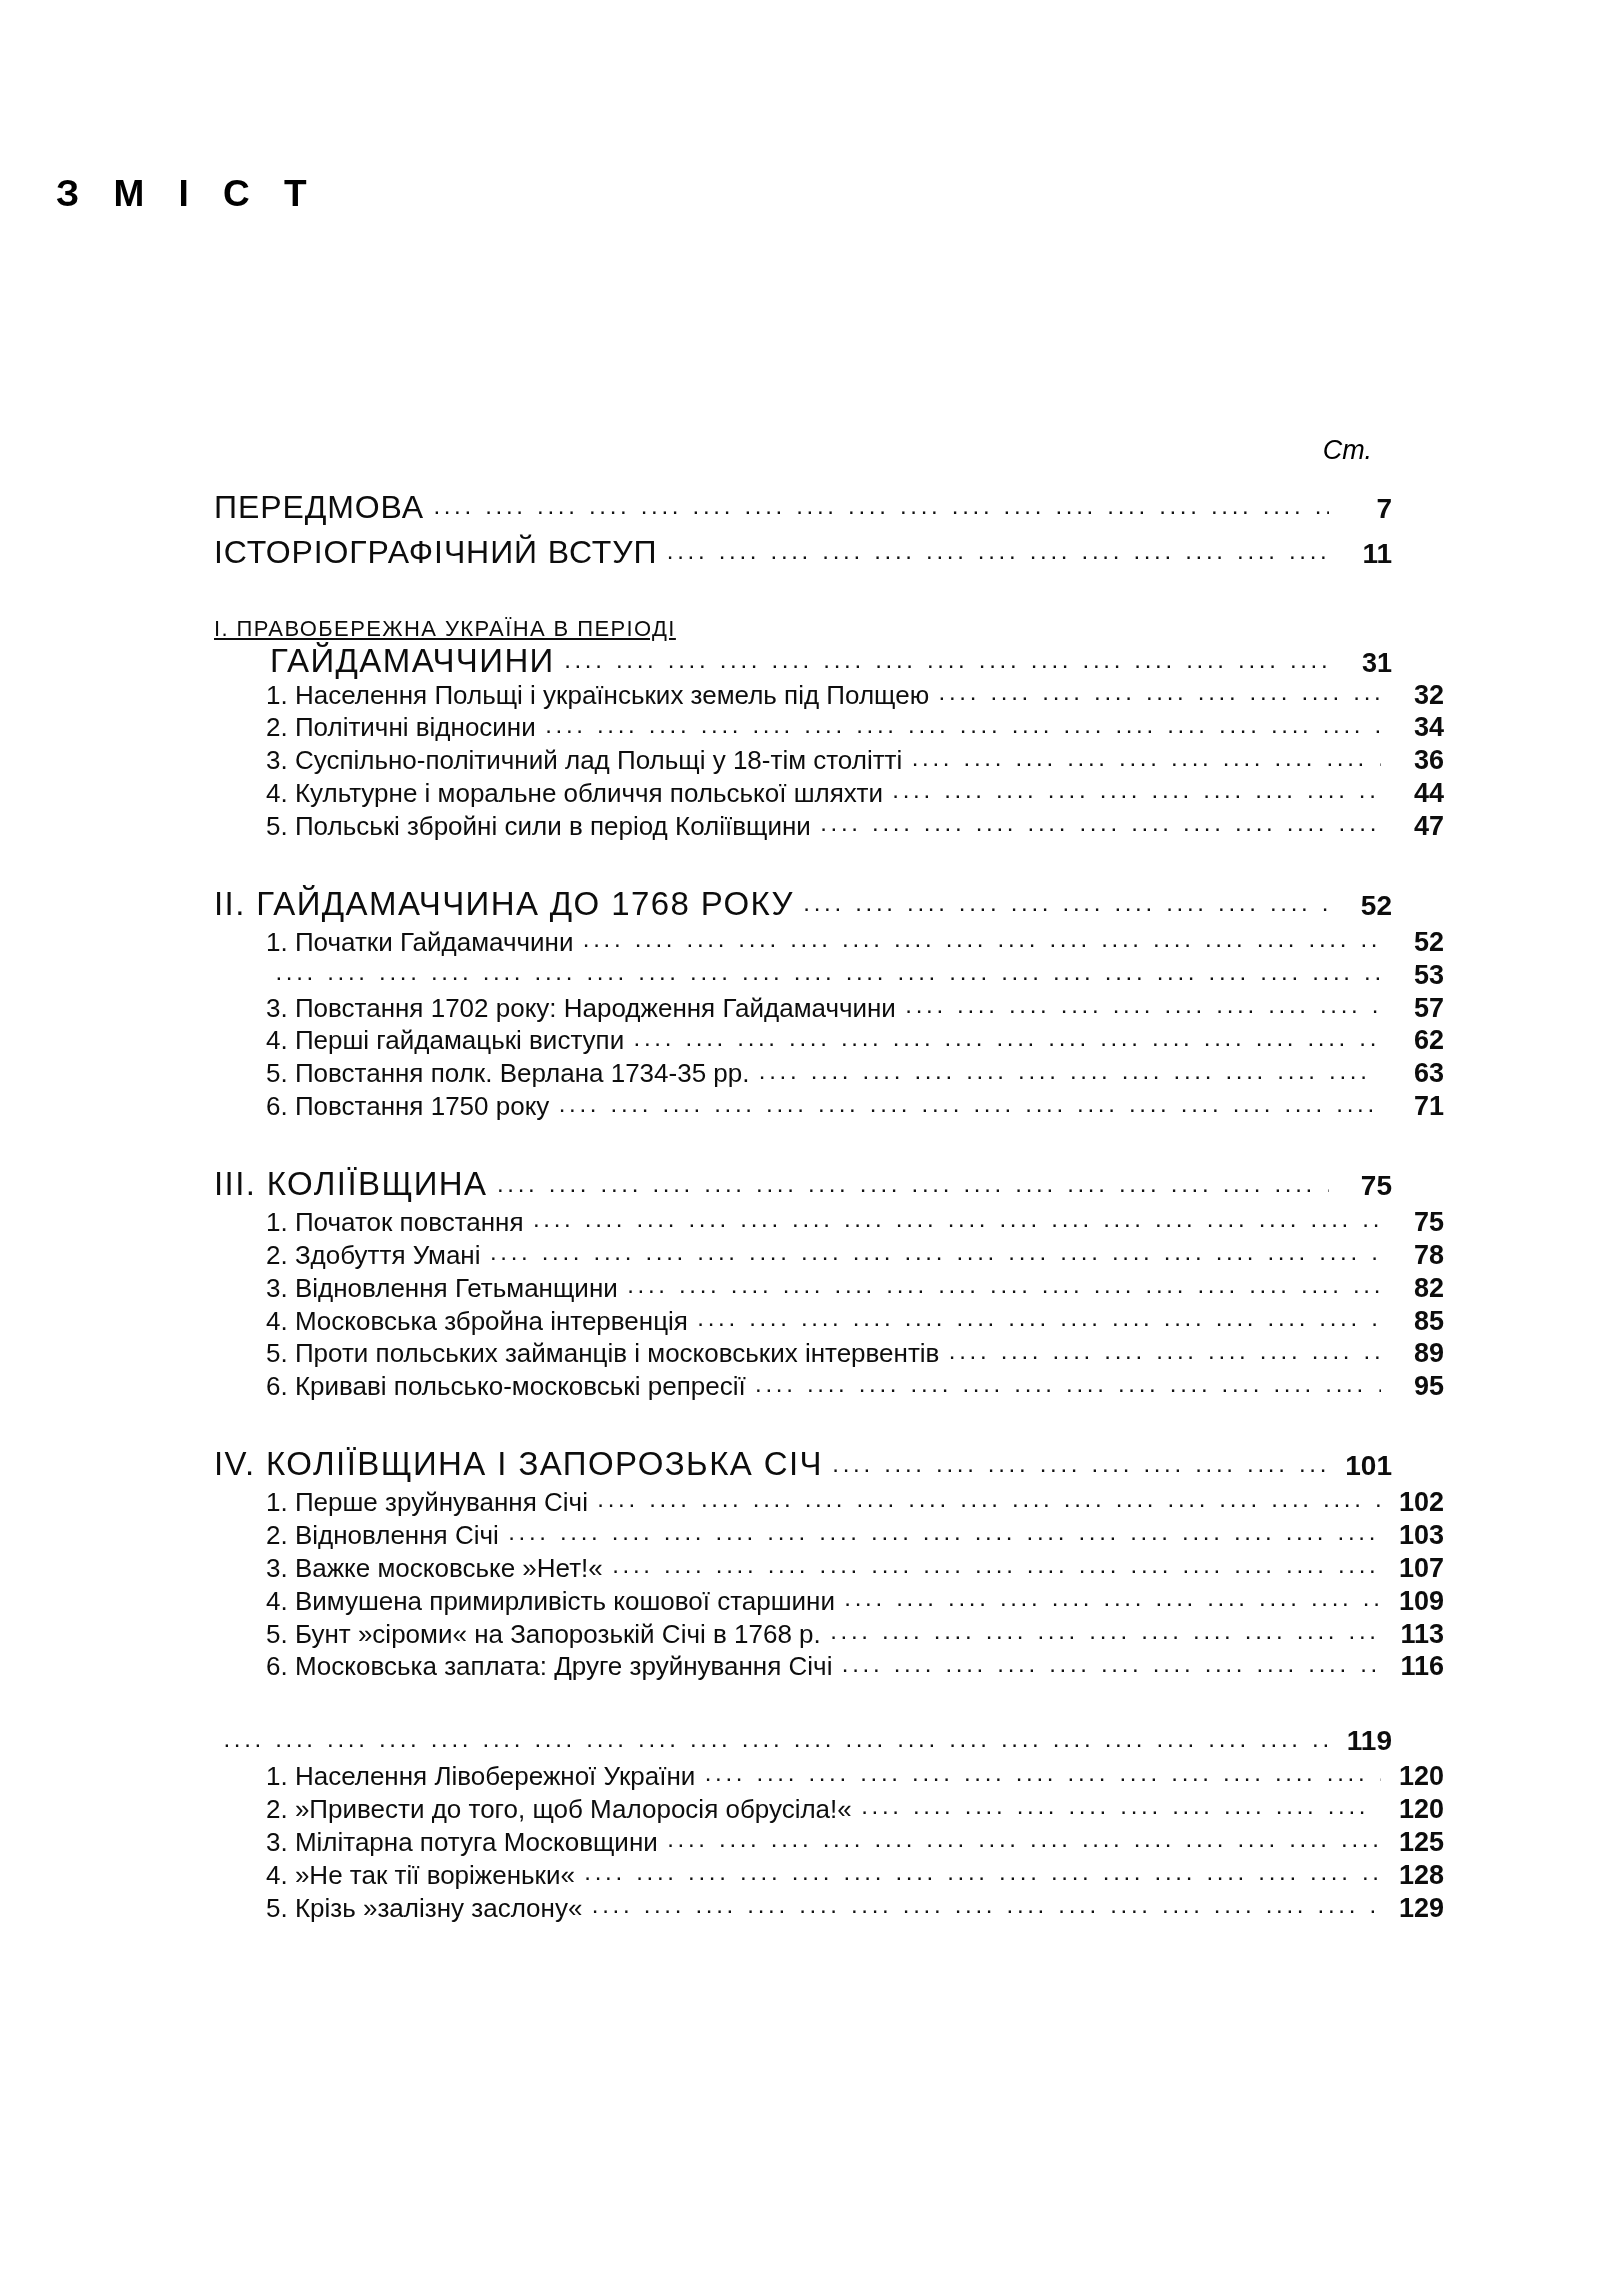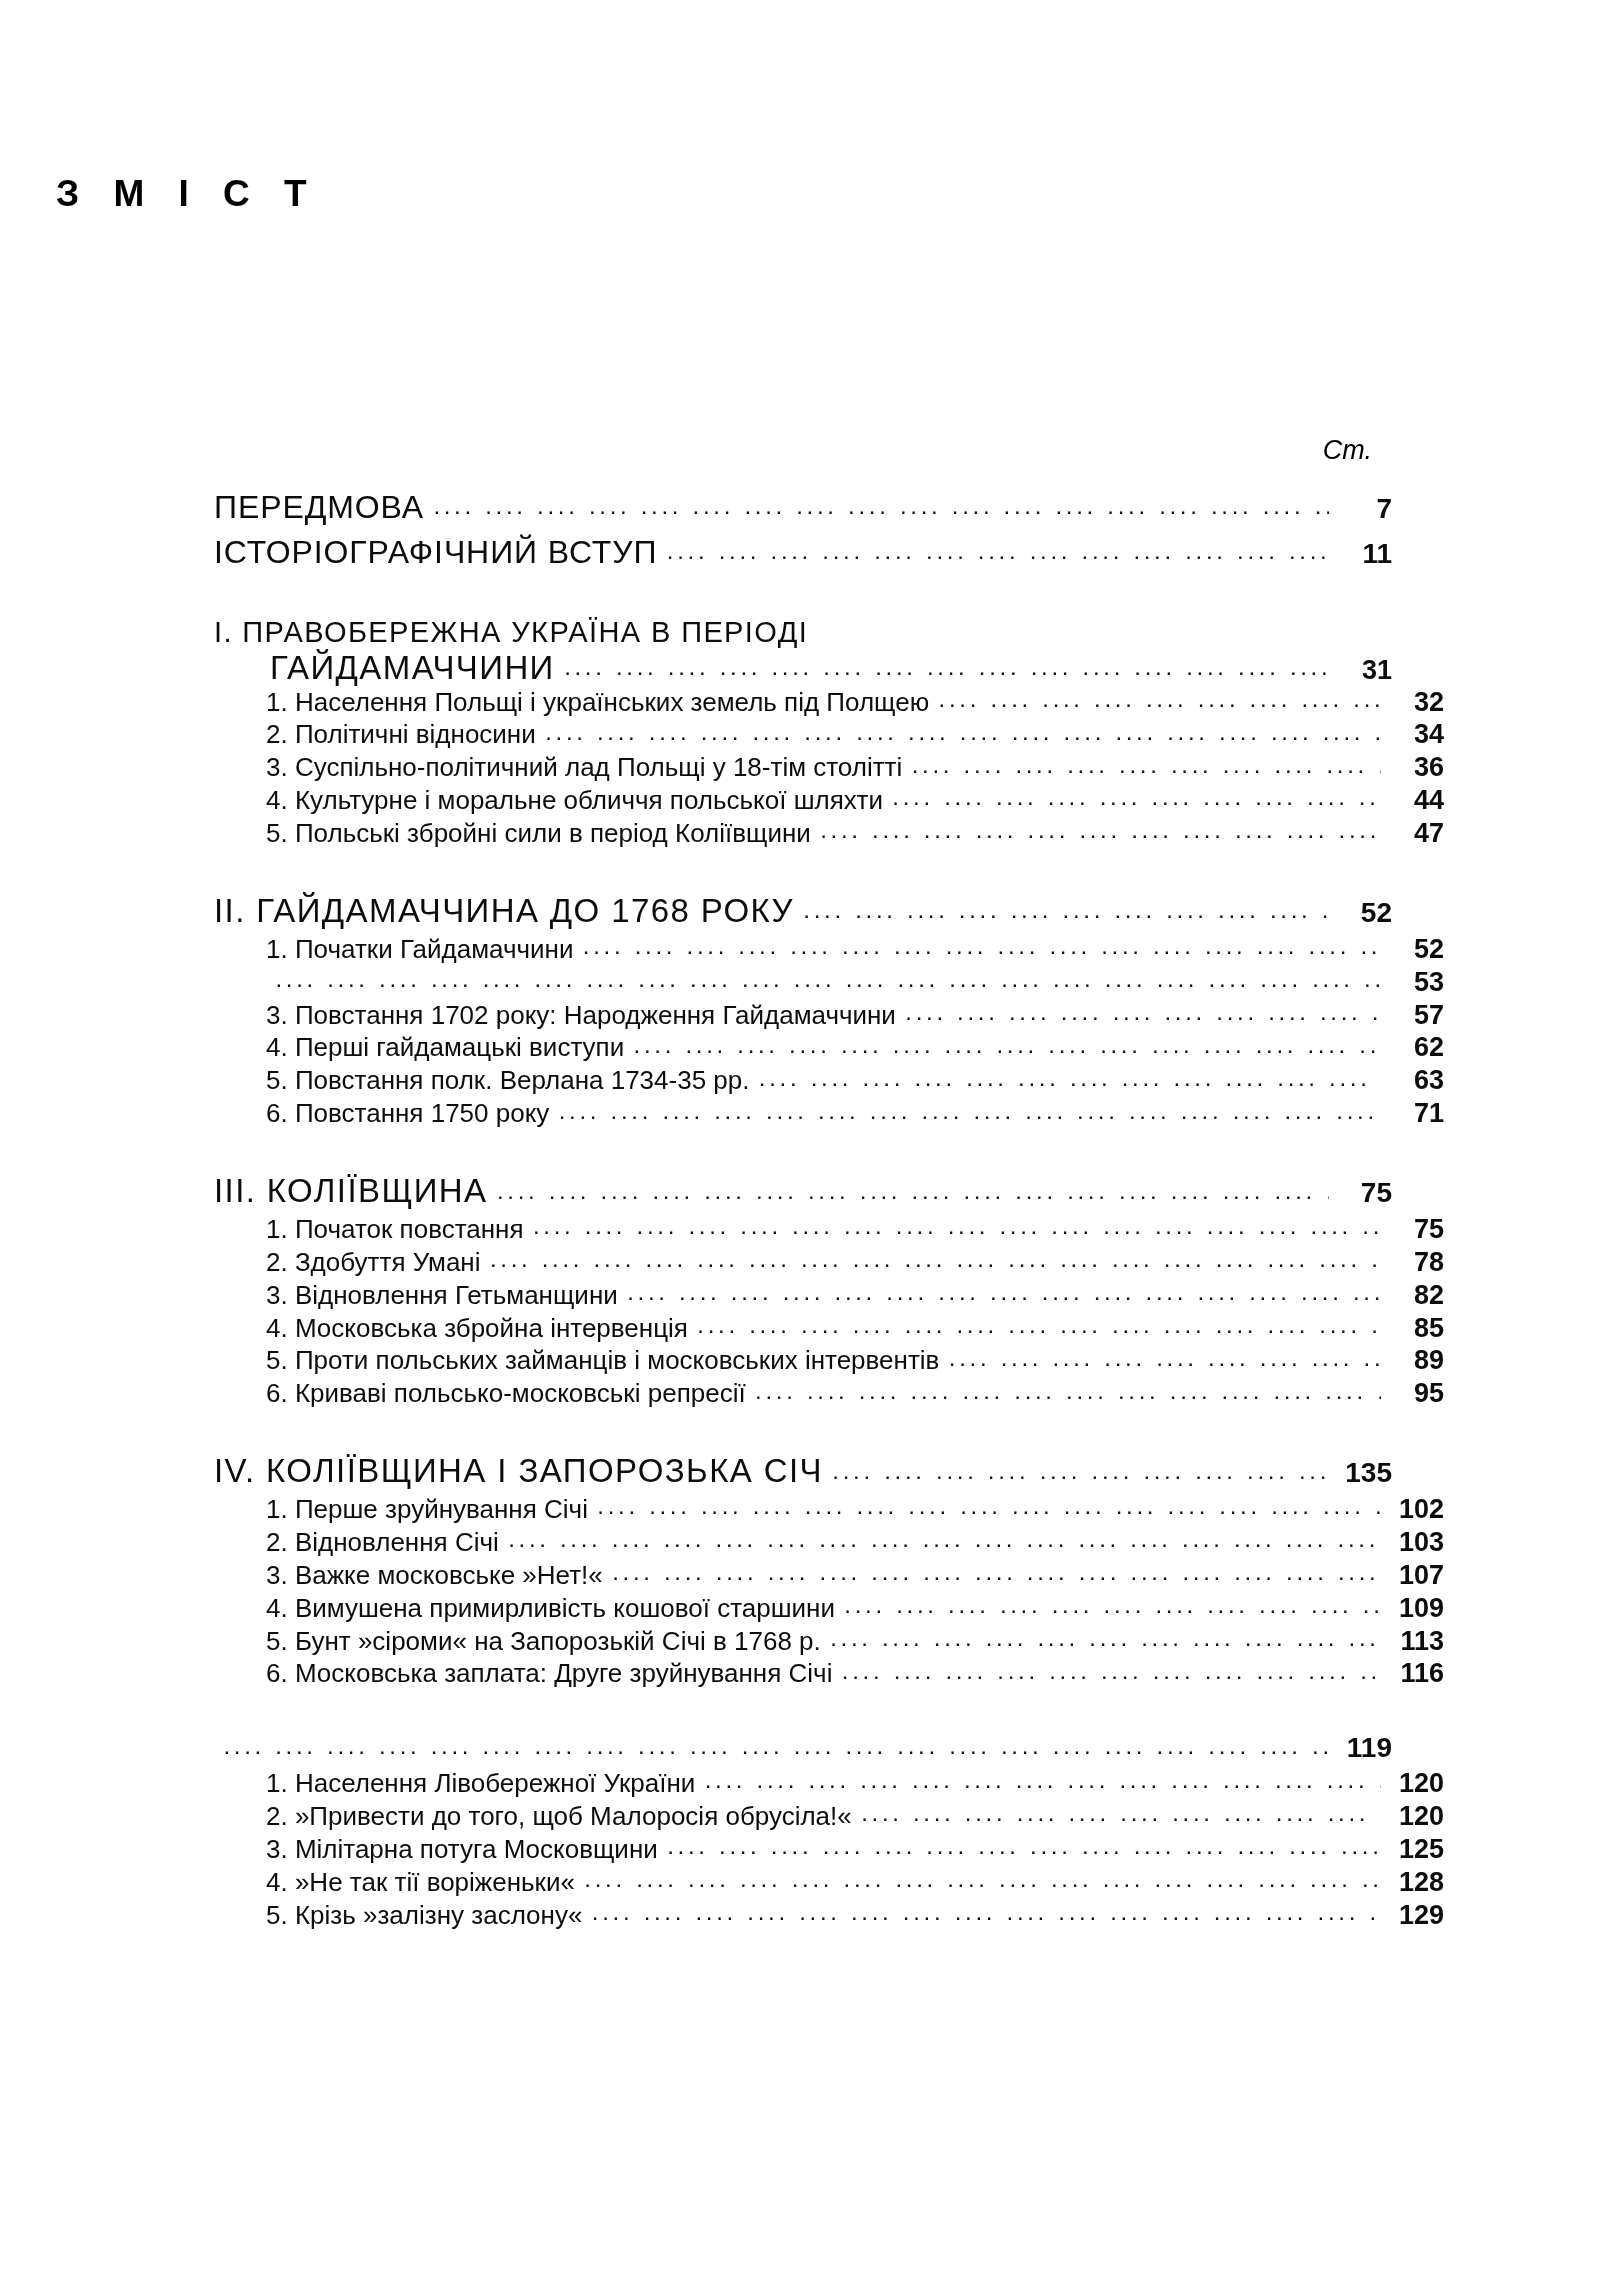--- a/index.html
+++ b/index.html
@@ -92,23 +92,24 @@
   }
   .chapter .label {
     font-size: 33px;
     letter-spacing: 1.4px;
   }
   .chapter .page-num { font-size: 28px; }
   .chapter-two-line {
     margin-top: 45px;
   }
   .chapter-line1 {
-    font-size: 29px;
+    font-size: 22px;
     letter-spacing: 1.4px;
     white-space: nowrap;
+    text-decoration: underline;
   }
   .chapter-line2-row {
     display: flex;
     align-items: baseline;
     width: 100%;
   }
   .chapter-line2-row .label {
     font-size: 33px;
     letter-spacing: 1.4px;
     padding-left: 56px;
@@ -256,21 +257,21 @@
         <span class="label">6.  Криваві  польсько-московські  репресії</span>
         <span class="leader">....   ....   ....   ....   ....   ....   ....   ....   ....   ....   ....   ....   ....   ....   ....   ....   ....   ....   ....   ....   ....   ....   ....   ....   ....   ....   ....   ....   ....   ....   ....   ....   ....   ....   ....   ....   ....   ....   ....   ....   ....   ....   ....   ....   ....   ....   ....   ....   ....   ....   ....   ....   ....   ....   ....   ....   ....   ....   ....   ....   ....   ....   ....   ....   ....   ....   ....   ....   ....   ....   ....   ....   ....   ....   ....   ....   ....   ....   ....   ....   ....   ....</span>
         <span class="page-num">95</span>
       </div>
     </div>
 
     <div class="group">
       <div class="row chapter">
         <span class="label">IV.  КОЛІЇВЩИНА  І  ЗАПОРОЗЬКА  СІЧ</span>
         <span class="leader">....   ....   ....   ....   ....   ....   ....   ....   ....   ....   ....   ....   ....   ....   ....   ....   ....   ....   ....   ....   ....   ....   ....   ....   ....   ....   ....   ....   ....   ....   ....   ....   ....   ....   ....   ....   ....   ....   ....   ....   ....   ....   ....   ....   ....   ....   ....   ....   ....   ....   ....   ....   ....   ....   ....   ....   ....   ....   ....   ....   ....   ....   ....   ....   ....   ....   ....   ....   ....   ....   ....   ....   ....   ....   ....   ....   ....   ....   ....   ....   ....   ....</span>
-        <span class="page-num">135</span>
+        <span class="page-num">101</span>
       </div>
       <div class="row sub">
         <span class="label">1.  Перше  зруйнування  Січі</span>
         <span class="leader">....   ....   ....   ....   ....   ....   ....   ....   ....   ....   ....   ....   ....   ....   ....   ....   ....   ....   ....   ....   ....   ....   ....   ....   ....   ....   ....   ....   ....   ....   ....   ....   ....   ....   ....   ....   ....   ....   ....   ....   ....   ....   ....   ....   ....   ....   ....   ....   ....   ....   ....   ....   ....   ....   ....   ....   ....   ....   ....   ....   ....   ....   ....   ....   ....   ....   ....   ....   ....   ....   ....   ....   ....   ....   ....   ....   ....   ....   ....   ....   ....   ....</span>
         <span class="page-num">102</span>
       </div>
       <div class="row sub">
         <span class="label">2.  Відновлення  Січі</span>
         <span class="leader">....   ....   ....   ....   ....   ....   ....   ....   ....   ....   ....   ....   ....   ....   ....   ....   ....   ....   ....   ....   ....   ....   ....   ....   ....   ....   ....   ....   ....   ....   ....   ....   ....   ....   ....   ....   ....   ....   ....   ....   ....   ....   ....   ....   ....   ....   ....   ....   ....   ....   ....   ....   ....   ....   ....   ....   ....   ....   ....   ....   ....   ....   ....   ....   ....   ....   ....   ....   ....   ....   ....   ....   ....   ....   ....   ....   ....   ....   ....   ....   ....   ....</span>
         <span class="page-num">103</span>

